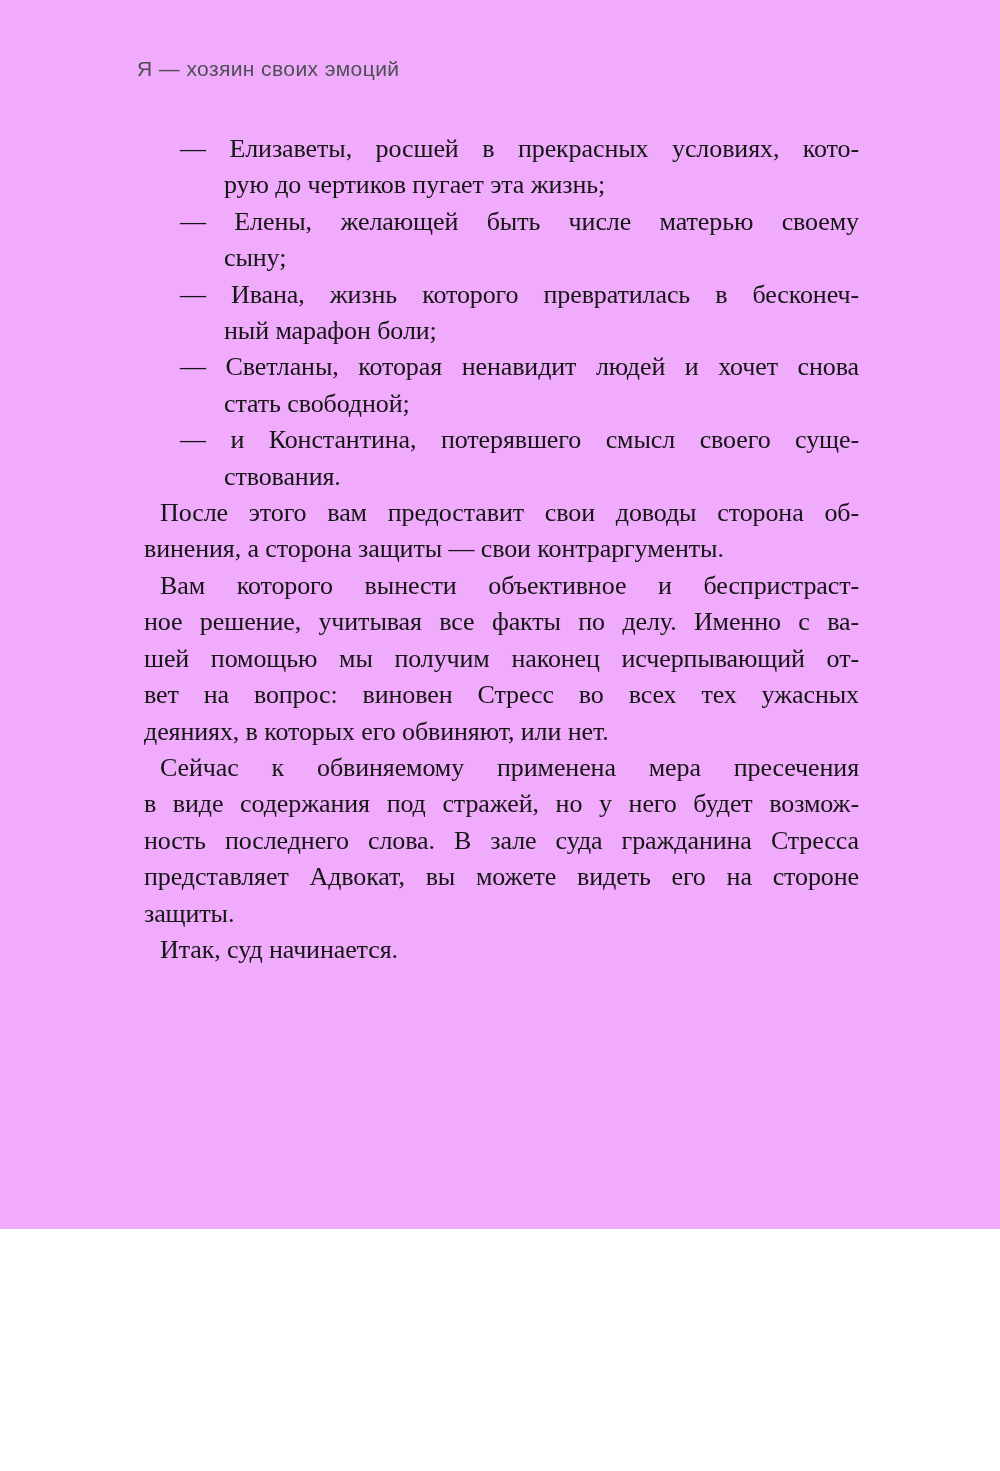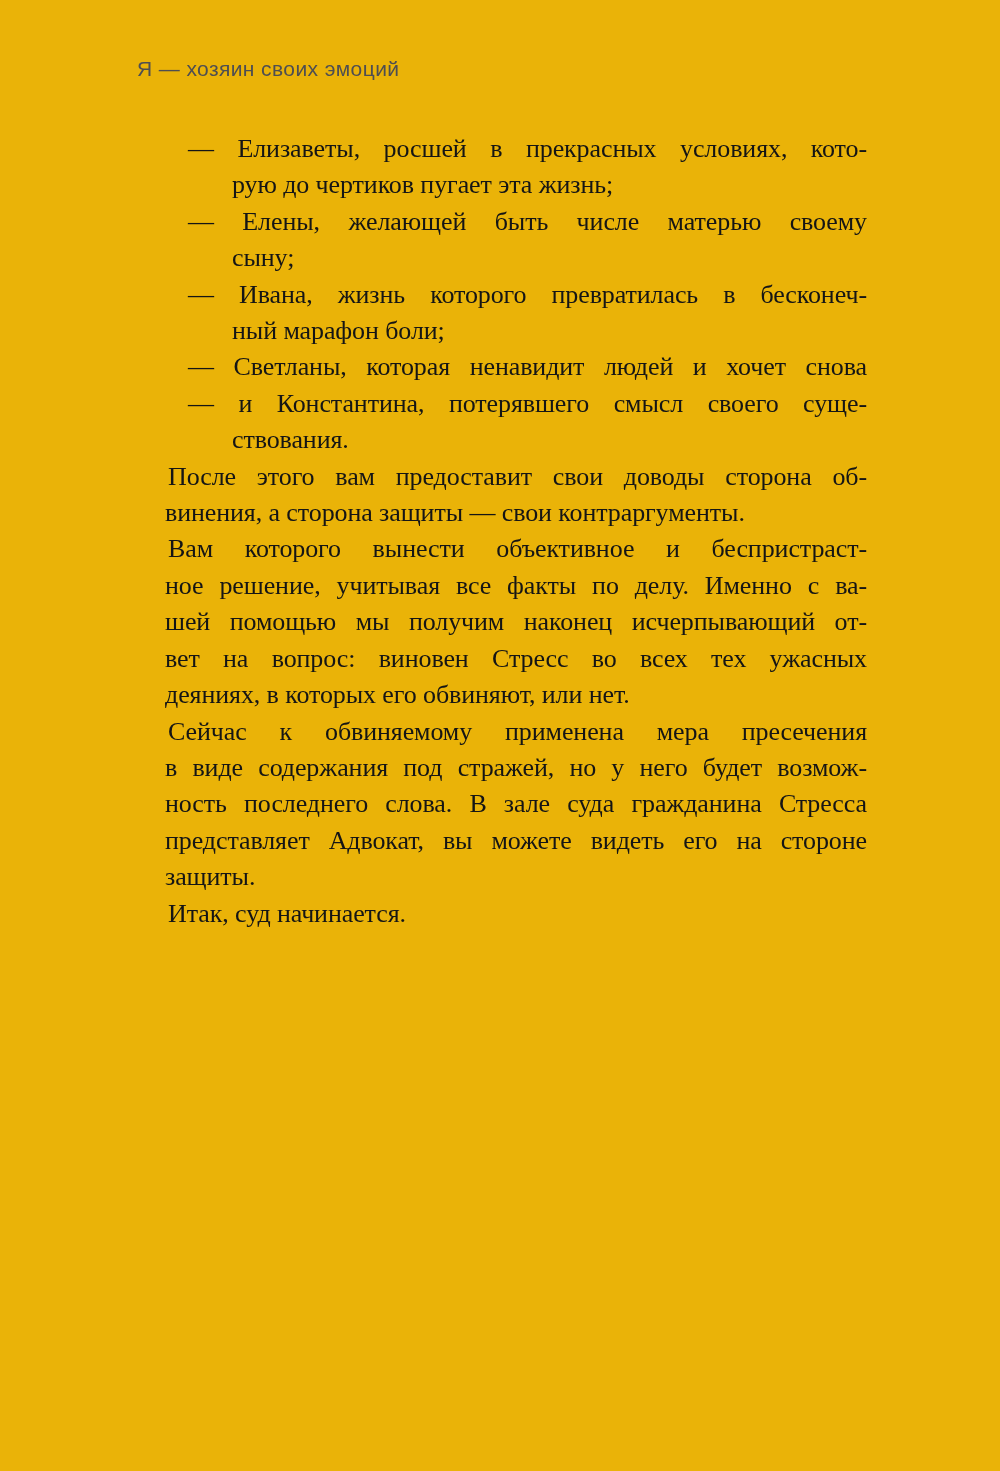--- a/index.html
+++ b/index.html
@@ -1,54 +1,54 @@
 <!DOCTYPE html>
 <html lang="ru"><head>
 <meta charset="utf-8">
 <style>
   html, body { margin: 0; padding: 0; background: #ffffff; }
   .page {
     position: relative;
     width: 1000px;
-    height: 1471px;
-    background: #eab308;
+    height: 1229px;
+    background: #f0abfc;
     overflow: hidden;
     font-family: "Liberation Serif", "DejaVu Serif", serif;
   }
   .running-header {
     position: absolute;
     left: 137px;
     top: 57px;
     font-family: "Liberation Sans", "DejaVu Sans", sans-serif;
     font-size: 21px;
     letter-spacing: 0.4px;
     color: #4e4e52;
     white-space: nowrap;
   }
   .body-text {
     position: absolute;
-    left: 152px;
+    left: 144px;
     top: 131px;
     width: 715px;
     font-size: 26px;
     line-height: 36.4px;
     color: #151515;
     letter-spacing: -0.1px;
   }
   .block { margin: 0; }
   .line { white-space: normal; }
   
   .just { text-align: justify; text-align-last: justify; }
   
   .li-first { margin-left: 36px; }
   
   .li-rest { margin-left: 80px; }
   
   .p-first { margin-left: 16px; }
-  .p-rest { margin-left: 13px; }
+  .p-rest { margin-left: 0; }
 </style>
 </head>
 <body>
 
 <div class="page">
   <div class="running-header">Я — хозяин своих эмоций</div>
   <div class="body-text" id="body-text">
       <div class="block">
         <div class="line li-first just">— Елизаветы, росшей в прекрасных условиях, кото-</div>
         <div class="line li-rest">рую до чертиков пугает эта жизнь;</div>
@@ -56,20 +56,21 @@
       <div class="block">
         <div class="line li-first just">— Елены, желающей быть числе матерью своему</div>
         <div class="line li-rest">сыну;</div>
       </div>
       <div class="block">
         <div class="line li-first just">— Ивана, жизнь которого превратилась в бесконеч-</div>
         <div class="line li-rest">ный марафон боли;</div>
       </div>
       <div class="block">
         <div class="line li-first just">— Светланы, которая ненавидит людей и хочет снова</div>
+        <div class="line li-rest">стать свободной;</div>
       </div>
       <div class="block">
         <div class="line li-first just">— и Константина, потерявшего смысл своего суще-</div>
         <div class="line li-rest">ствования.</div>
       </div>
       <div class="block">
         <div class="line p-first just">После этого вам предоставит свои доводы сторона об-</div>
         <div class="line p-rest">винения, а сторона защиты — свои контраргументы.</div>
       </div>
       <div class="block">

